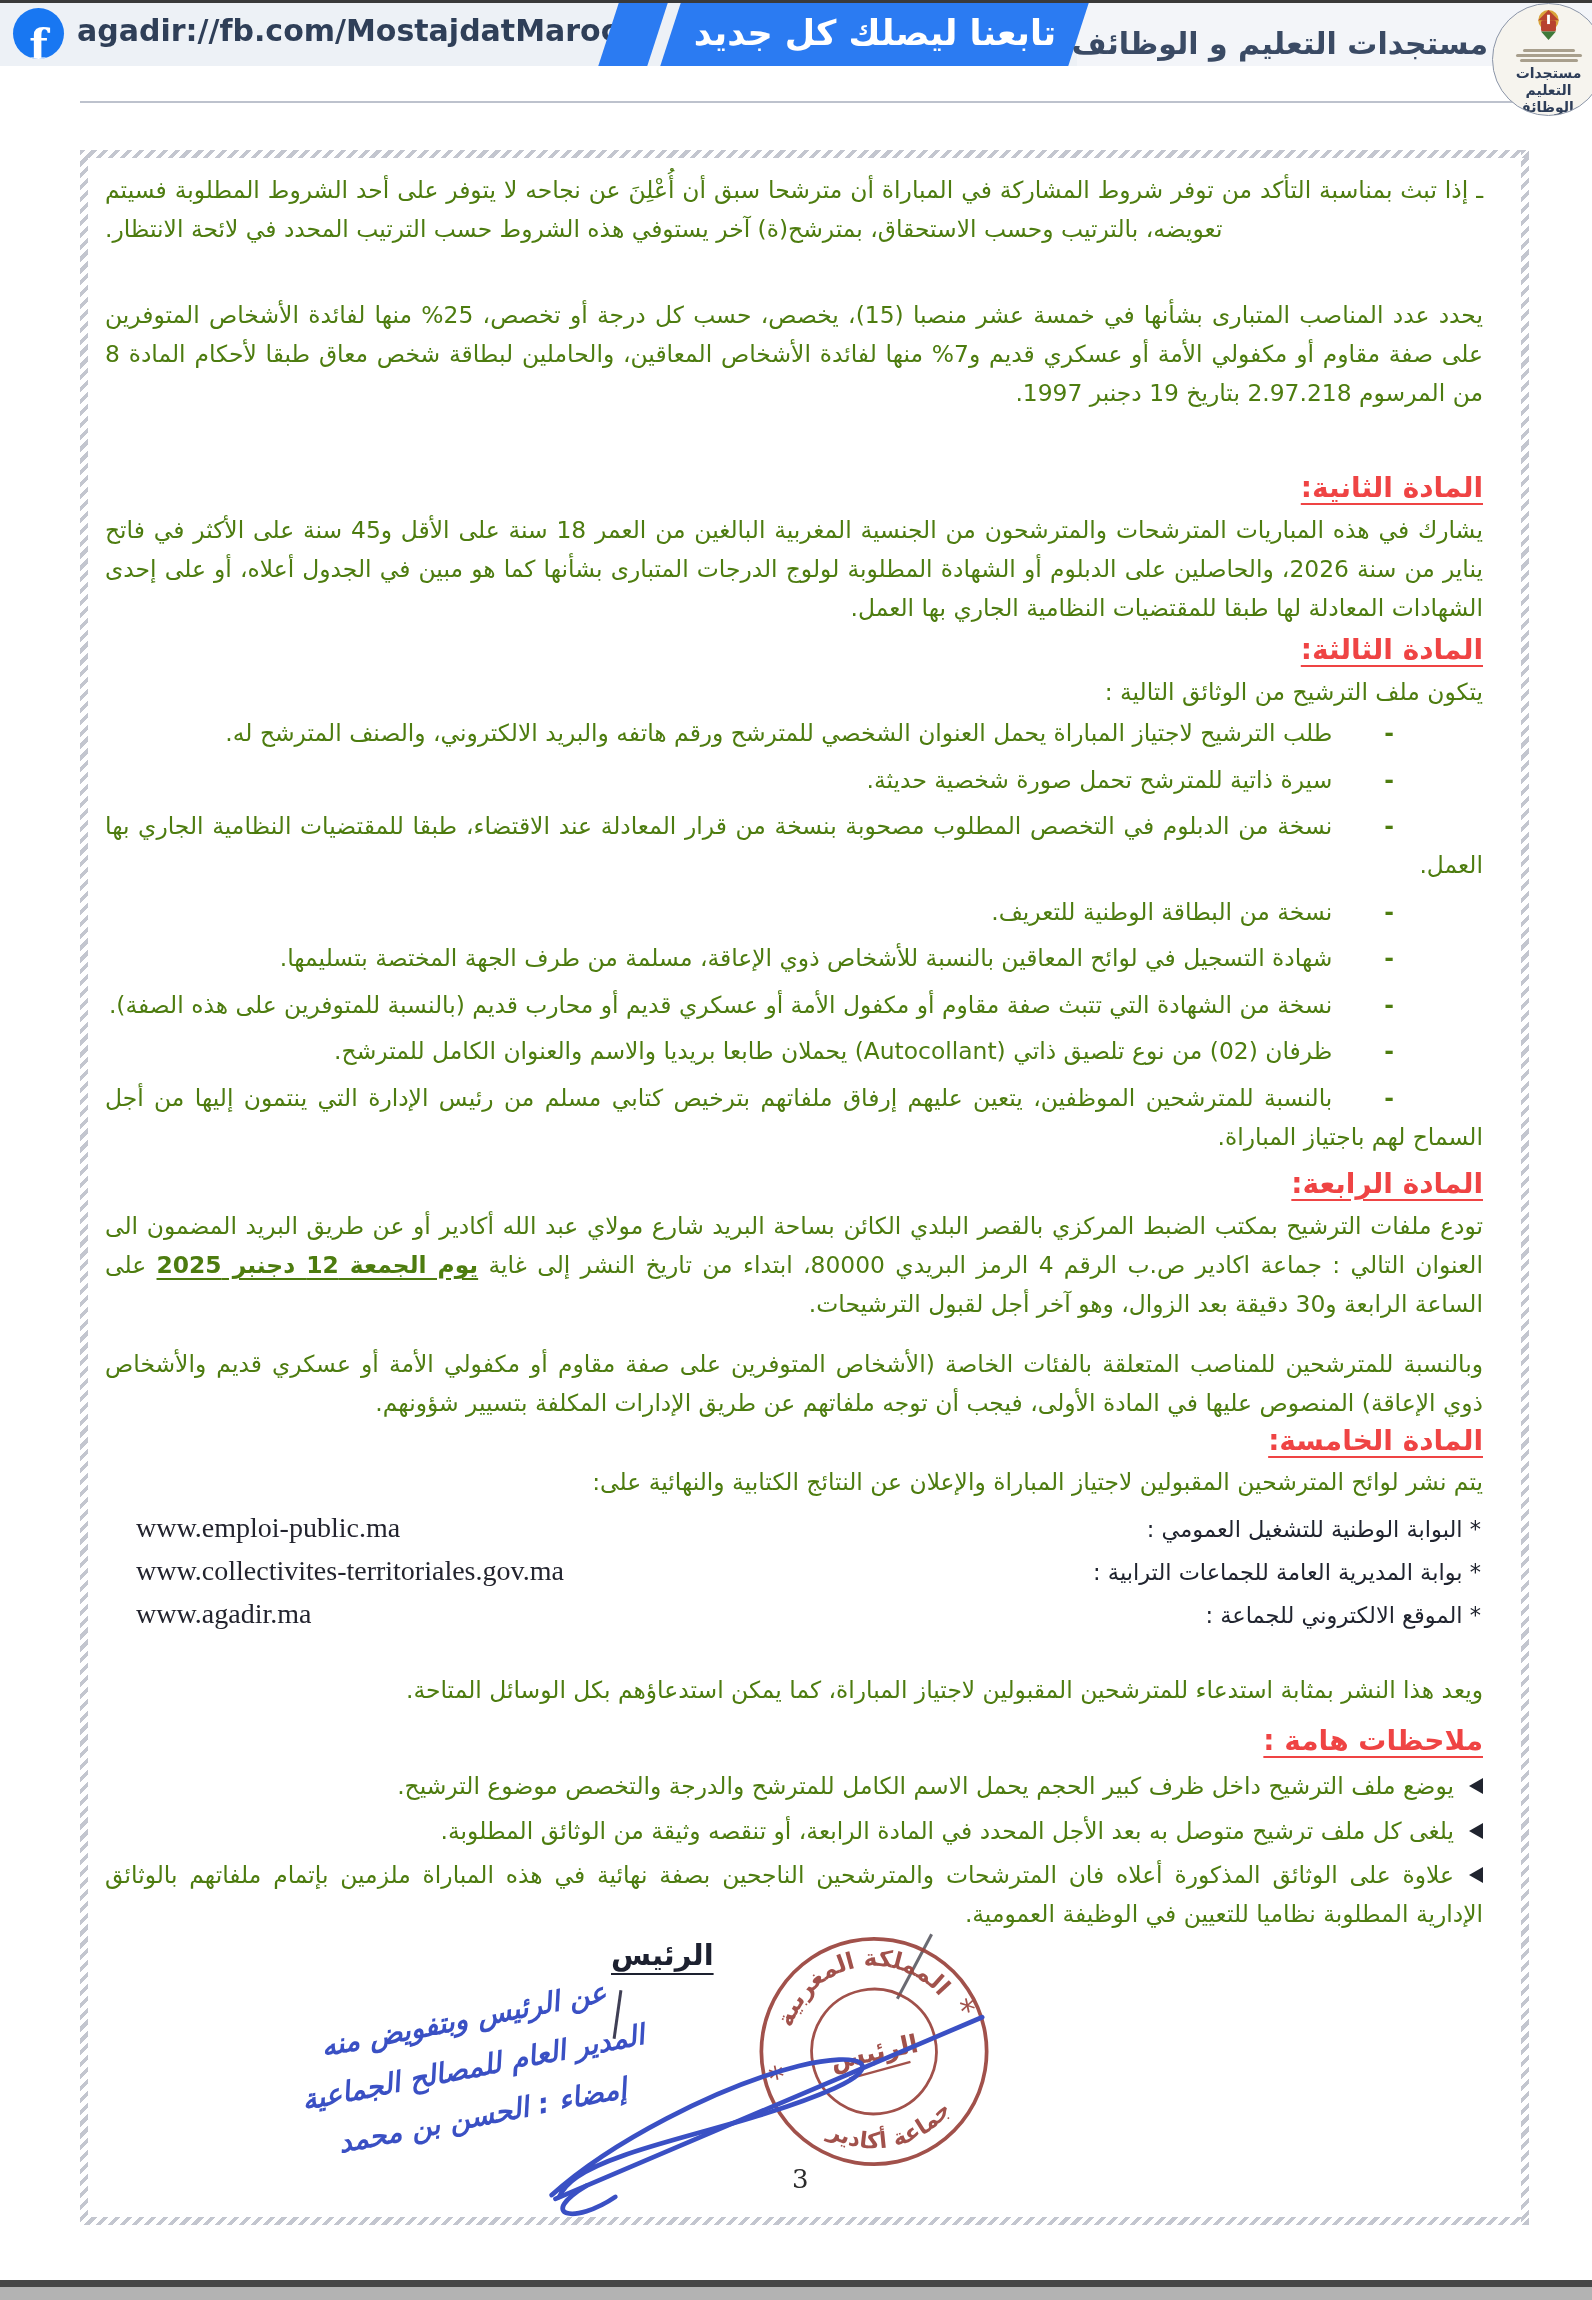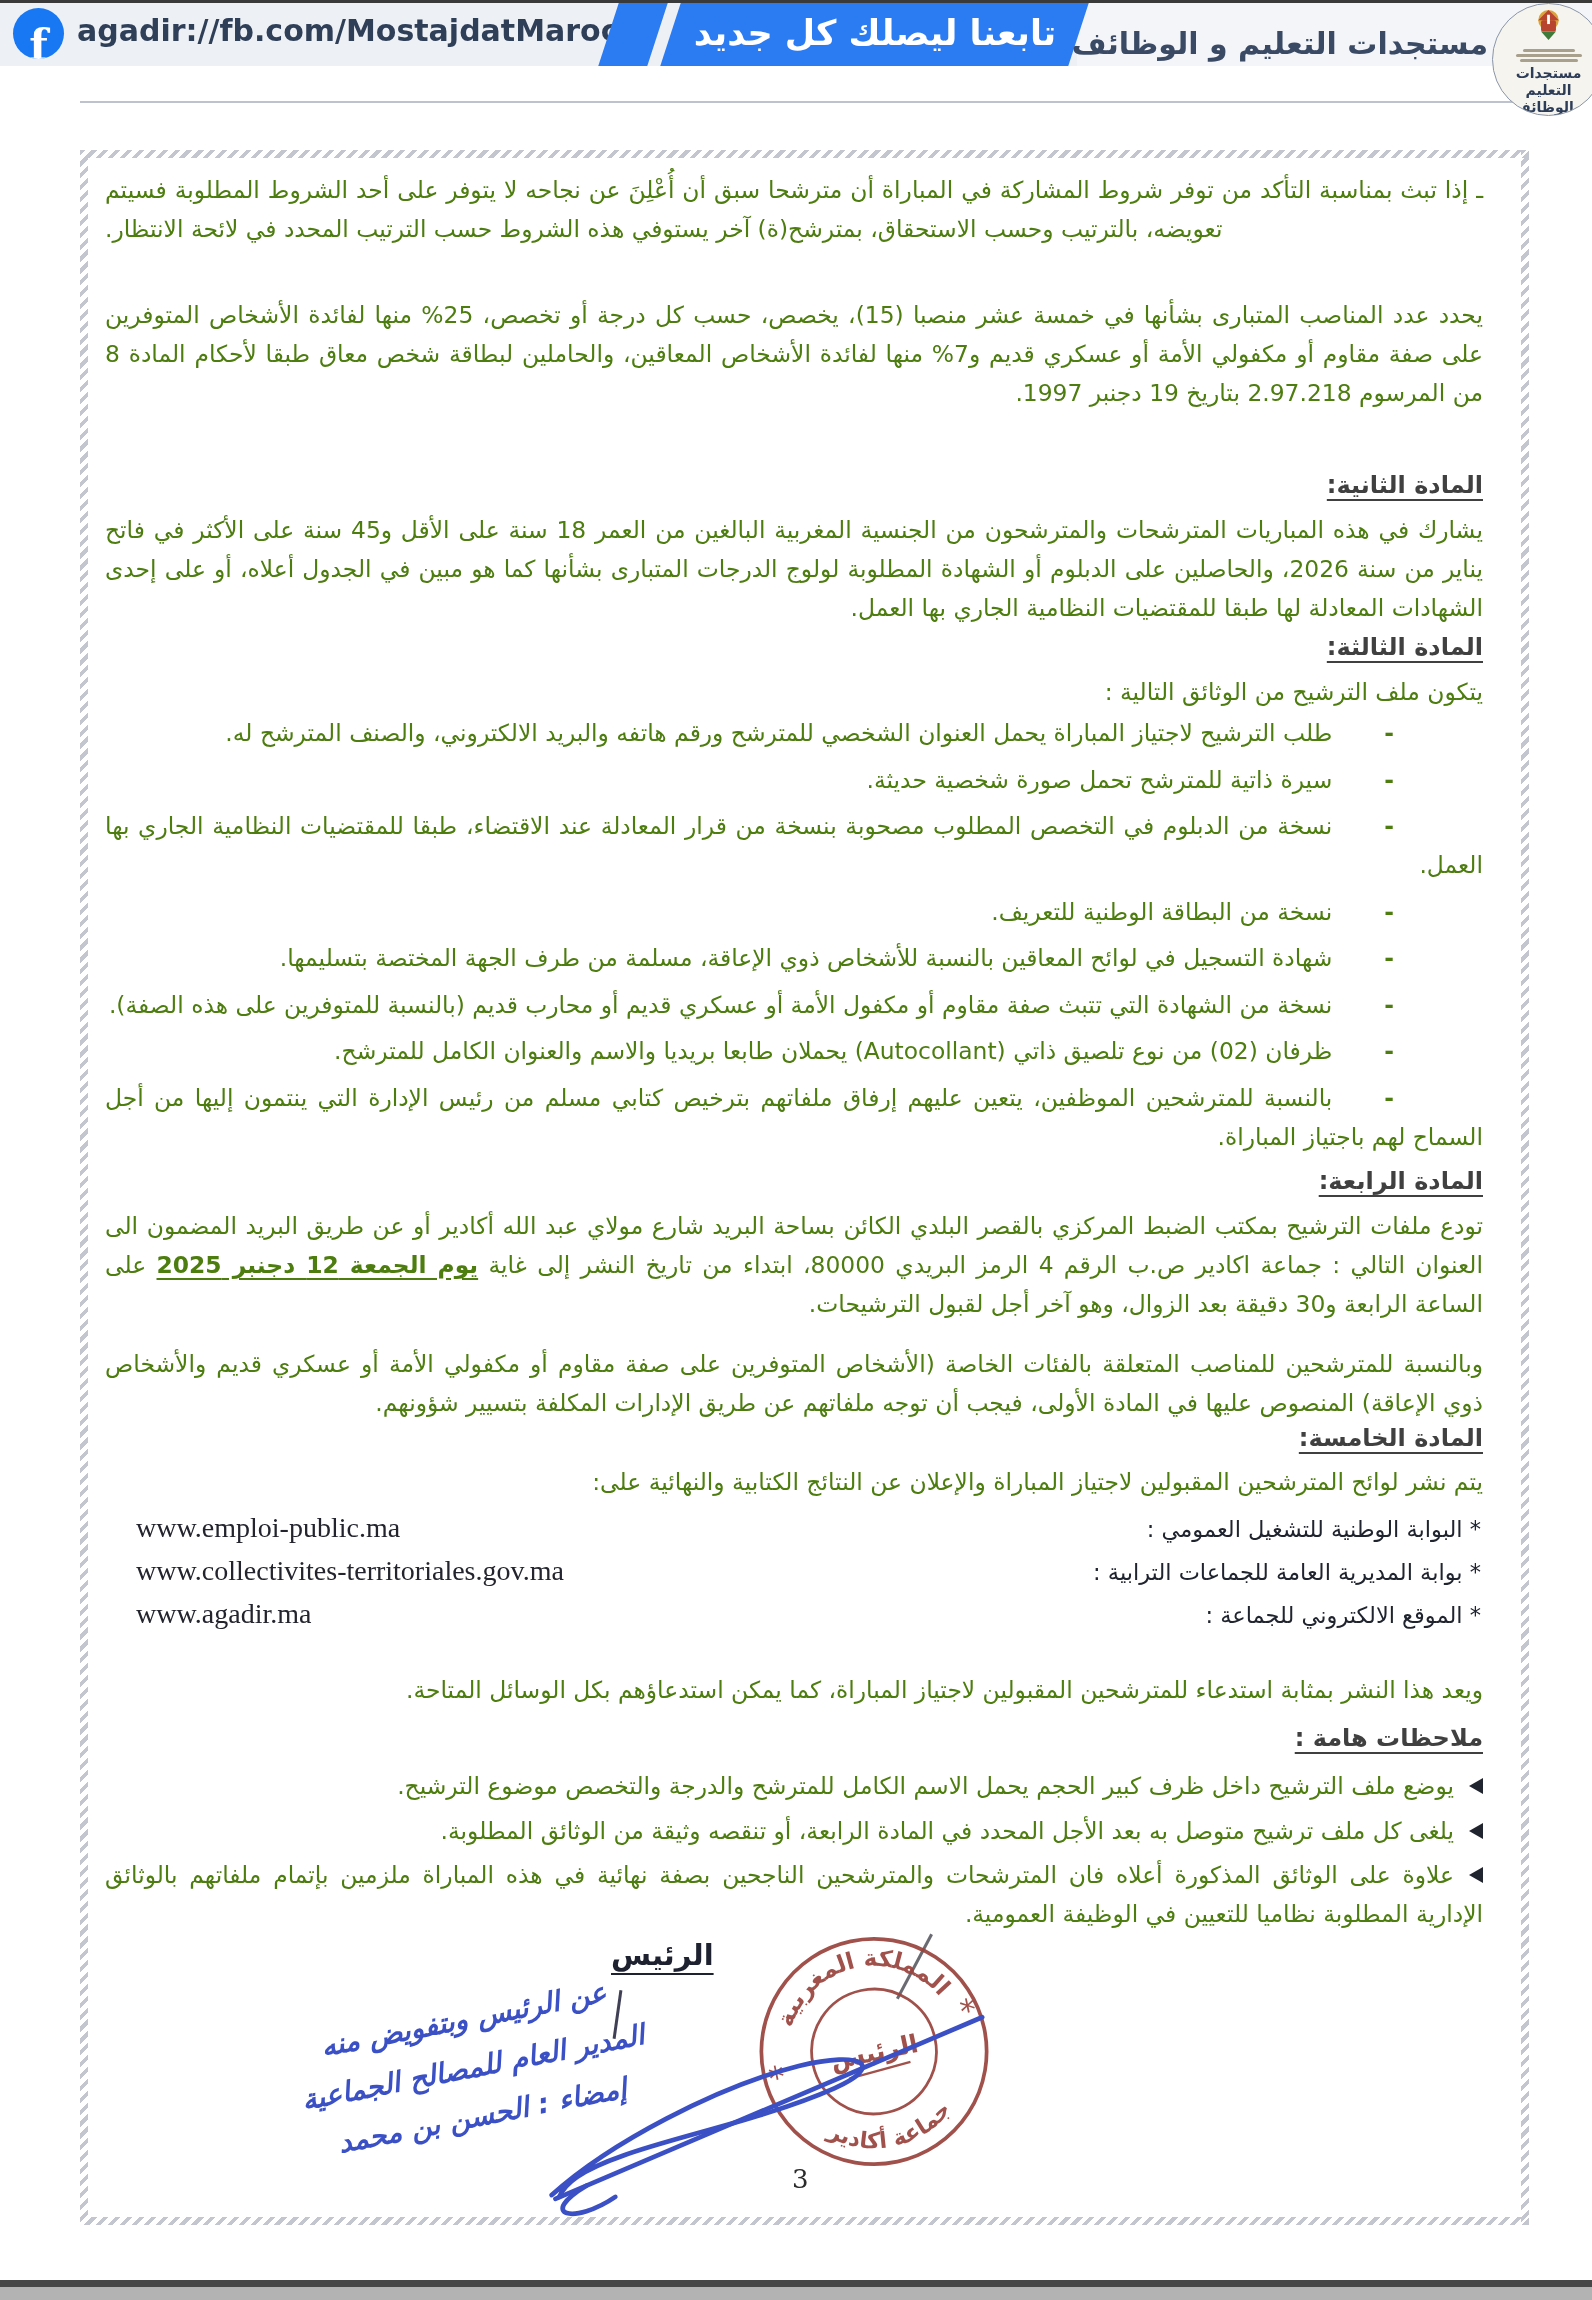--- a/index.html
+++ b/index.html
@@ -33,21 +33,21 @@
   .hatch-bottom{left:80px;top:2217px;width:1449px;}
   .hatch-v{position:absolute;width:8.4px;background:repeating-linear-gradient(135deg,#c3c6cf 0 3.7px,rgba(0,0,0,0) 3.7px 8.4px);}
   .hatch-left{left:80px;top:150px;height:2075px;}
   .hatch-right{left:1521px;top:150px;height:2075px;}
   .bottom-dark{position:absolute;left:0;top:2280px;width:1593px;height:7.5px;background:#474747;}
   .bottom-gray{position:absolute;left:0;top:2287px;width:1593px;height:13px;background:#b3b3b3;}
 
   
   .ar{direction:rtl;text-align:justify;color:#4d7c0f;font-size:23.4px;line-height:39px;}
   .block{position:absolute;left:105px;right:110px;}
-  .h-art{position:absolute;right:110px;direction:rtl;font-size:24px;font-weight:bold;color:#404040;
+  .h-art{position:absolute;right:110px;direction:rtl;font-size:28px;font-weight:bold;color:#ef4444;
          text-decoration:underline;text-underline-offset:5.6px;}
   .p-last-left{text-align-last:left;}
   .doc-bullet{text-indent:89px;margin-bottom:7.5px;}
   .b-dash{margin-left:52px;font-weight:bold;}
   .deadline{font-weight:bold;text-decoration:underline;text-underline-offset:4.7px;}
   .site-row{display:flex;direction:rtl;justify-content:space-between;align-items:baseline;margin-bottom:11.2px;}
   .site-label{font-size:22.5px;color:#20242f;}
   .site-url{direction:ltr;font-family:"Liberation Serif","DejaVu Serif",serif;font-size:28px;color:#23242e;}
   .note-item{margin-bottom:5.6px;}
   .arrow{display:inline-block;width:0;height:0;border-top:8.4px solid transparent;border-bottom:8.4px solid transparent;

